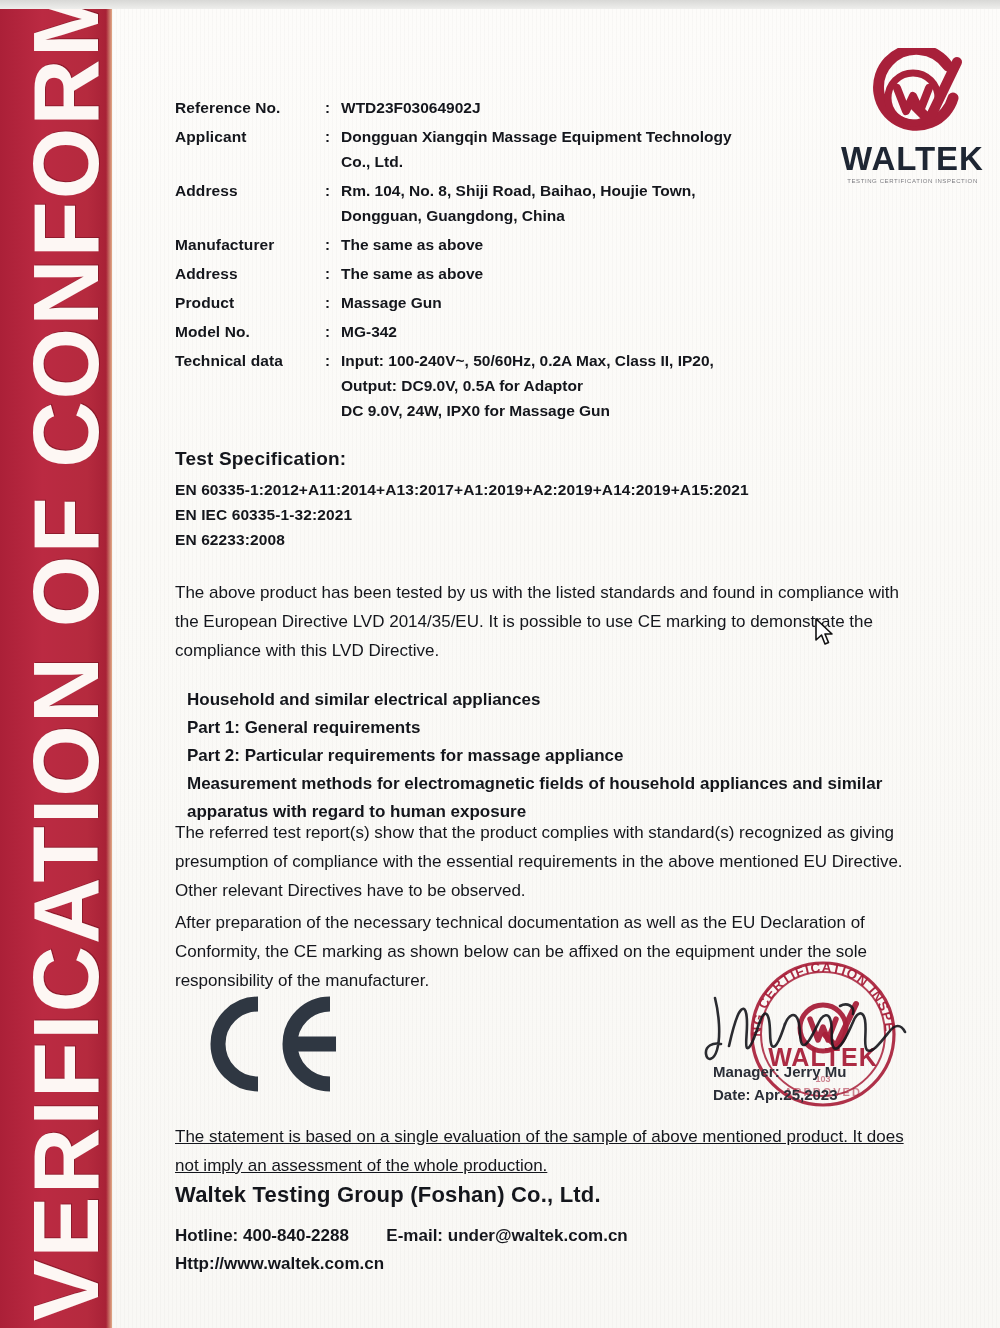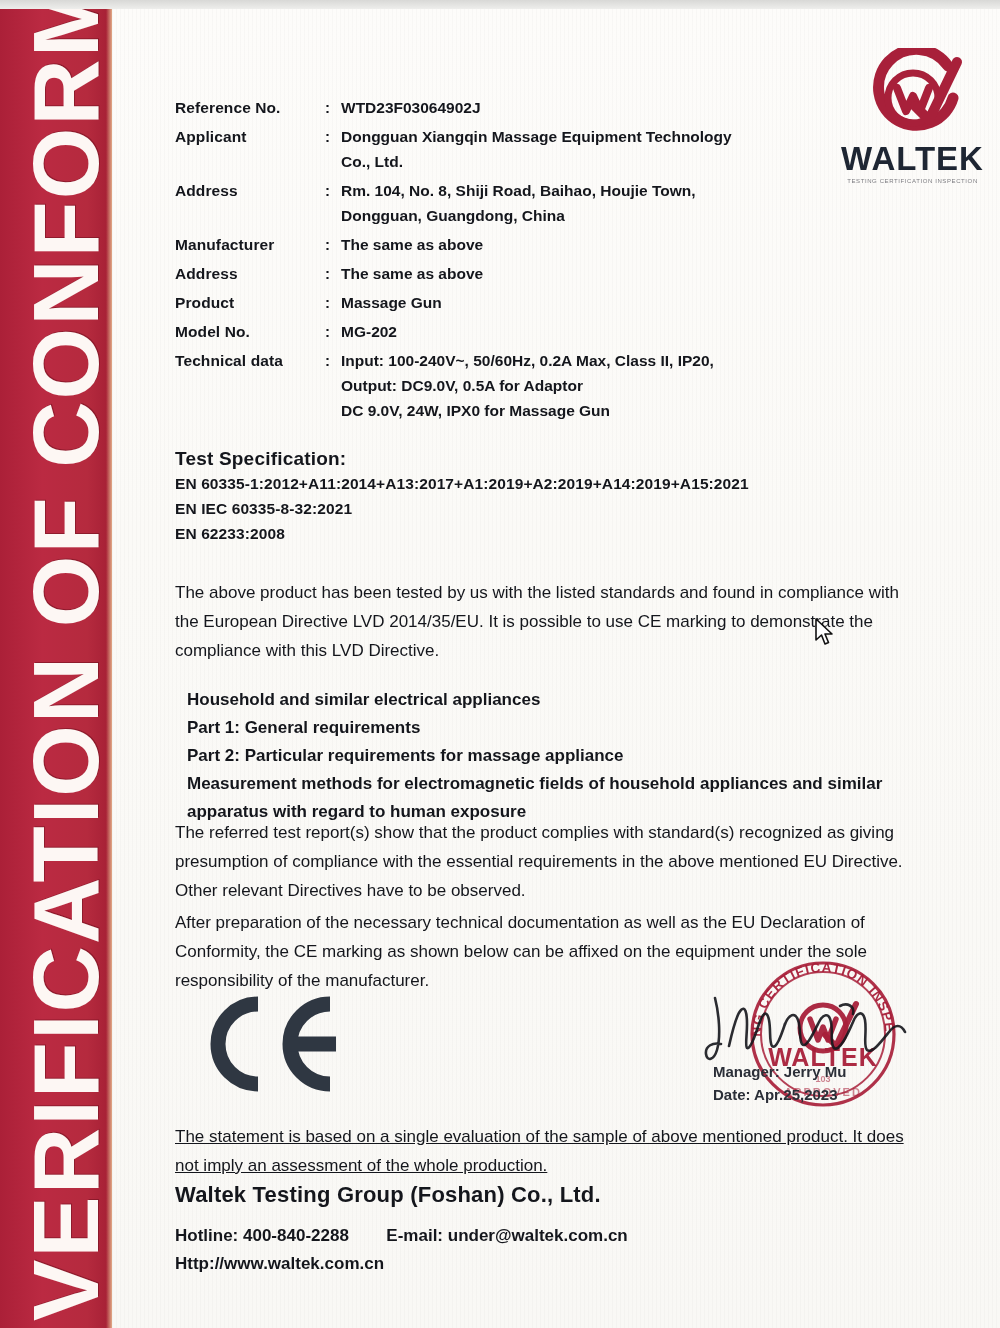--- a/index.html
+++ b/index.html
@@ -79,21 +79,21 @@
     letter-spacing: 1px; margin-top: 2px; line-height: 1;
     font-family: "Liberation Sans", sans-serif;
   }
   #logo .tag {
     font-size: 6px; color: #4a4a52; letter-spacing: 0.6px;
     margin-top: 3px; opacity: .72;
   }
 
   
   #spec { position:absolute; left:0; top:448px; width: 720px; }
-  #spec .h { font-size: 19px; font-weight: bold; margin-bottom: 1px; letter-spacing:.2px;}
+  #spec .h { font-size: 19px; font-weight: bold; margin-bottom: 7px; letter-spacing:.2px;}
   #spec .s { font-size: 15.5px; font-weight: bold; line-height: 25px; letter-spacing:.1px;}
 
   
   .para { position:absolute; width: 740px; font-size: 17px; line-height: 29px; }
   .para.b { font-weight: bold; }
   #p1 { left:0; top:578px; }
   #blk { left:12px; top:686px; }
   #blk .l { line-height: 28px; }
   #p2 { left:0; top:818px; }
   #p3 { left:0; top:908px; }
@@ -189,38 +189,38 @@
 
       <div class="row">
         <div class="lbl">Product</div>
         <div class="col">:</div>
         <div class="val">Massage Gun</div>
       </div>
 
       <div class="row">
         <div class="lbl">Model No.</div>
         <div class="col">:</div>
-        <div class="val">MG-202</div>
+        <div class="val">MG-342</div>
       </div>
 
       <div class="row">
         <div class="lbl">Technical data</div>
         <div class="col">:</div>
         <div class="val">
           <span class="sub">Input: 100-240V~, 50/60Hz, 0.2A Max, Class II, IP20,</span>
           <span class="sub">Output: DC9.0V, 0.5A for Adaptor</span>
           <span class="sub">DC 9.0V, 24W, IPX0 for Massage Gun</span>
         </div>
       </div>
     </div>
 
     <div id="spec">
       <div class="h">Test Specification:</div>
       <div class="s">EN 60335-1:2012+A11:2014+A13:2017+A1:2019+A2:2019+A14:2019+A15:2021</div>
-      <div class="s">EN IEC 60335-8-32:2021</div>
+      <div class="s">EN IEC 60335-1-32:2021</div>
       <div class="s">EN 62233:2008</div>
     </div>
 
     <div class="para" id="p1">The above product has been tested by us with the listed standards and found in compliance with the European Directive LVD 2014/35/EU. It is possible to use CE marking to demonstrate the compliance with this LVD Directive.</div>
 
     <div class="para b" id="blk">
       <div class="l">Household and similar electrical appliances</div>
       <div class="l">Part 1: General requirements</div>
       <div class="l">Part 2: Particular requirements for massage appliance</div>
       <div class="l">Measurement methods for electromagnetic fields of household appliances and similar apparatus with regard to human exposure</div>

